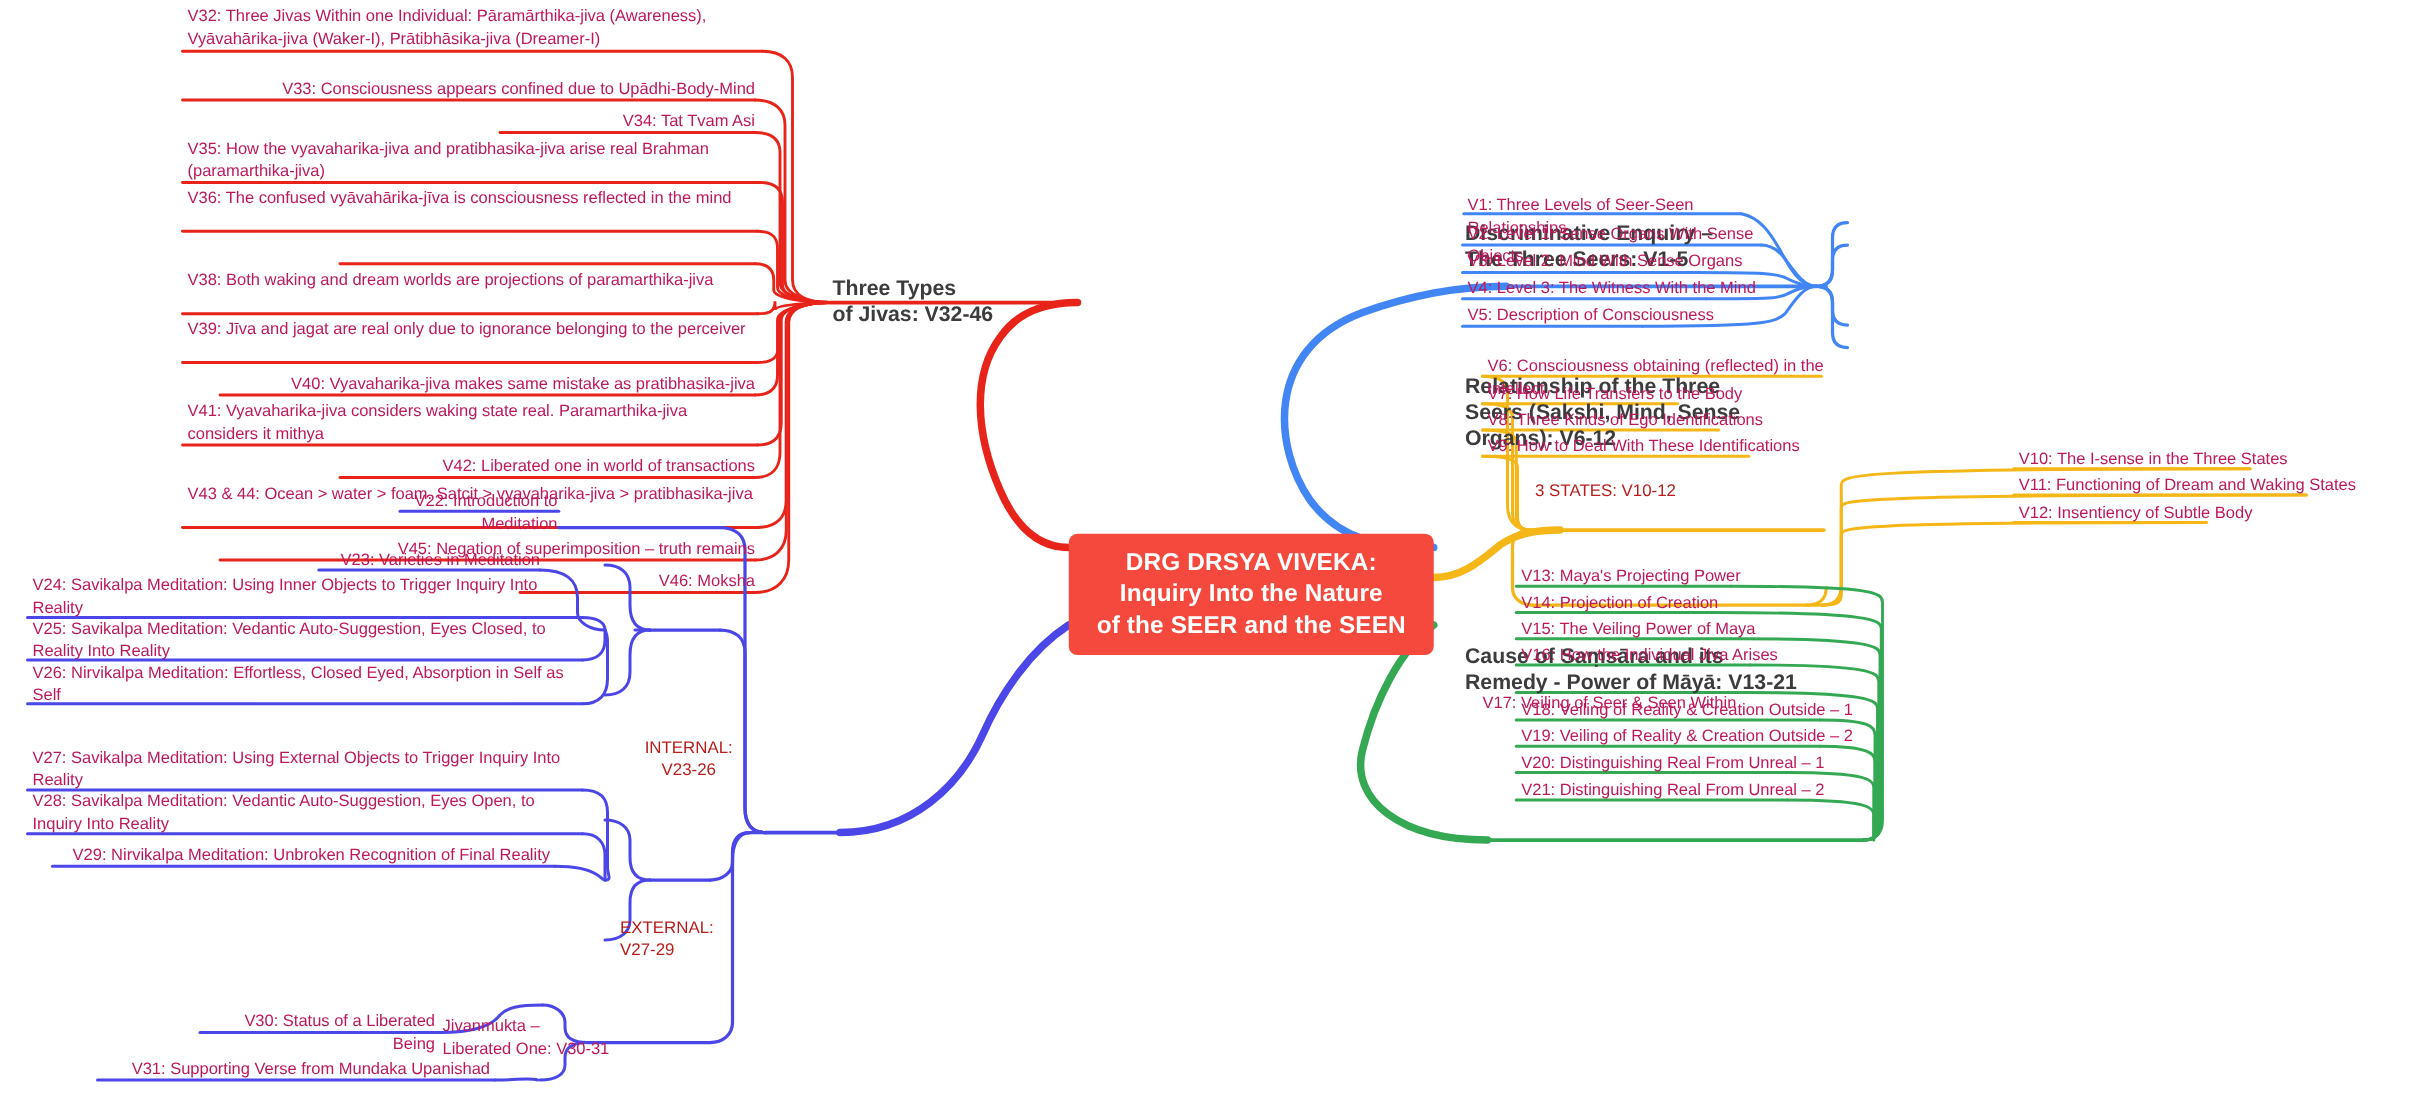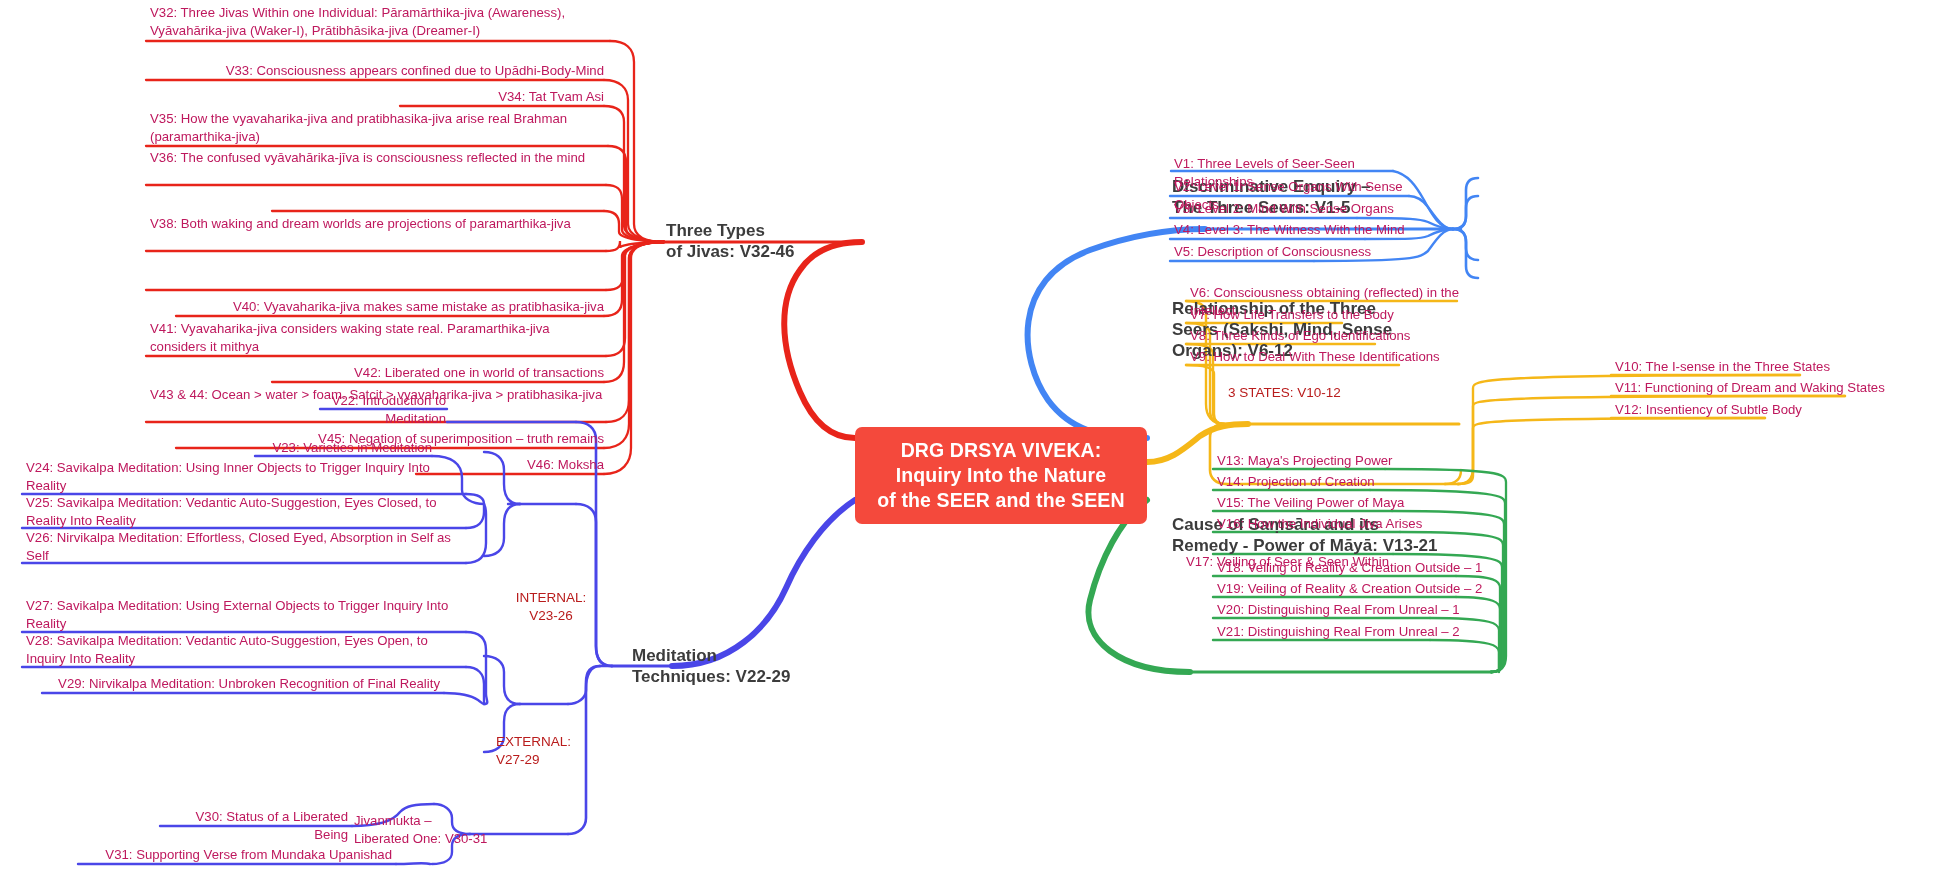--- a/index.html
+++ b/index.html
@@ -266,38 +266,37 @@
   <div class="node leaf r" style="left:1215px;top:515px;width:260px;">V16: How the Individual Jiva Arises</div>
   <div class="node leaf r" style="left:1184px;top:537px;width:260px;margin-top:16px;">V17: Veiling of Seer &amp; Seen Within</div>
   <div class="node leaf r" style="left:1215px;top:559px;width:300px;">V18: Veiling of Reality &amp; Creation Outside – 1</div>
   <div class="node leaf r" style="left:1215px;top:580px;width:300px;">V19: Veiling of Reality &amp; Creation Outside – 2</div>
   <div class="node leaf r" style="left:1215px;top:601px;width:280px;">V20: Distinguishing Real From Unreal – 1</div>
   <div class="node leaf r" style="left:1215px;top:623px;width:280px;">V21: Distinguishing Real From Unreal – 2</div>
 
   <div class="node mainlabel" style="left:666px;top:220px;width:200px;">Three Types
 of Jivas: V32-46</div>
 
-  <div class="node mainlabel" style="left:632px;top:645px;width:210px;">Meditation
-Techniques: V22-29</div>
 
   <div class="node grouplabel" style="left:496px;top:589px;width:110px;text-align:center;">INTERNAL:
 V23-26</div>
 
   <div class="node grouplabel" style="left:496px;top:733px;width:110px;">EXTERNAL:
 V27-29</div>
 
   <div class="node leaf r" style="left:352px;top:812px;width:150px;line-height:18px;white-space:pre-line;">Jivanmukta –
 Liberated One: V30-31</div>
 
   <div class="node leaf r" style="left:148px;top:4px;width:462px;">V32: Three Jivas Within one Individual: Pāramārthika-jiva (Awareness), Vyāvahārika-jiva (Waker-I), Prātibhāsika-jiva (Dreamer-I)</div>
   <div class="node leaf ralign" style="left:170px;top:62px;width:436px;">V33: Consciousness appears confined due to Upādhi-Body-Mind</div>
   <div class="node leaf ralign" style="left:340px;top:88px;width:266px;">V34: Tat Tvam Asi</div>
   <div class="node leaf r" style="left:148px;top:110px;width:462px;">V35: How the vyavaharika-jiva and pratibhasika-jiva arise real Brahman (paramarthika-jiva)</div>
   <div class="node leaf r" style="left:148px;top:149px;width:462px;">V36:  The confused vyāvahārika-jīva is consciousness reflected in the mind</div>
   <div class="node leaf r" style="left:148px;top:215px;width:462px;">V38: Both waking and dream worlds are projections of paramarthika-jiva</div>
+  <div class="node leaf r" style="left:148px;top:254px;width:462px;">V39: Jīva and jagat are real only due to ignorance belonging to the perceiver</div>
   <div class="node leaf ralign" style="left:178px;top:298px;width:428px;">V40:  Vyavaharika-jiva makes same mistake as pratibhasika-jiva</div>
   <div class="node leaf r" style="left:148px;top:320px;width:462px;">V41:  Vyavaharika-jiva considers waking state real. Paramarthika-jiva considers it mithya</div>
   <div class="node leaf ralign" style="left:280px;top:364px;width:326px;">V42:  Liberated one in world of transactions</div>
   <div class="node leaf r" style="left:148px;top:386px;width:462px;">V43 &amp; 44:  Ocean &gt; water &gt; foam.  Satcit &gt; vyavaharika-jiva &gt; pratibhasika-jiva</div>
   <div class="node leaf ralign" style="left:178px;top:430px;width:428px;">V45:  Negation of superimposition – truth remains</div>
   <div class="node leaf ralign" style="left:400px;top:456px;width:206px;">V46:  Moksha</div>
 
   <div class="node leaf ralign" style="left:280px;top:392px;width:168px;">V22: Introduction to Meditation</div>
 
   <div class="node leaf ralign" style="left:240px;top:439px;width:194px;">V23: Varieties in Meditation</div>

